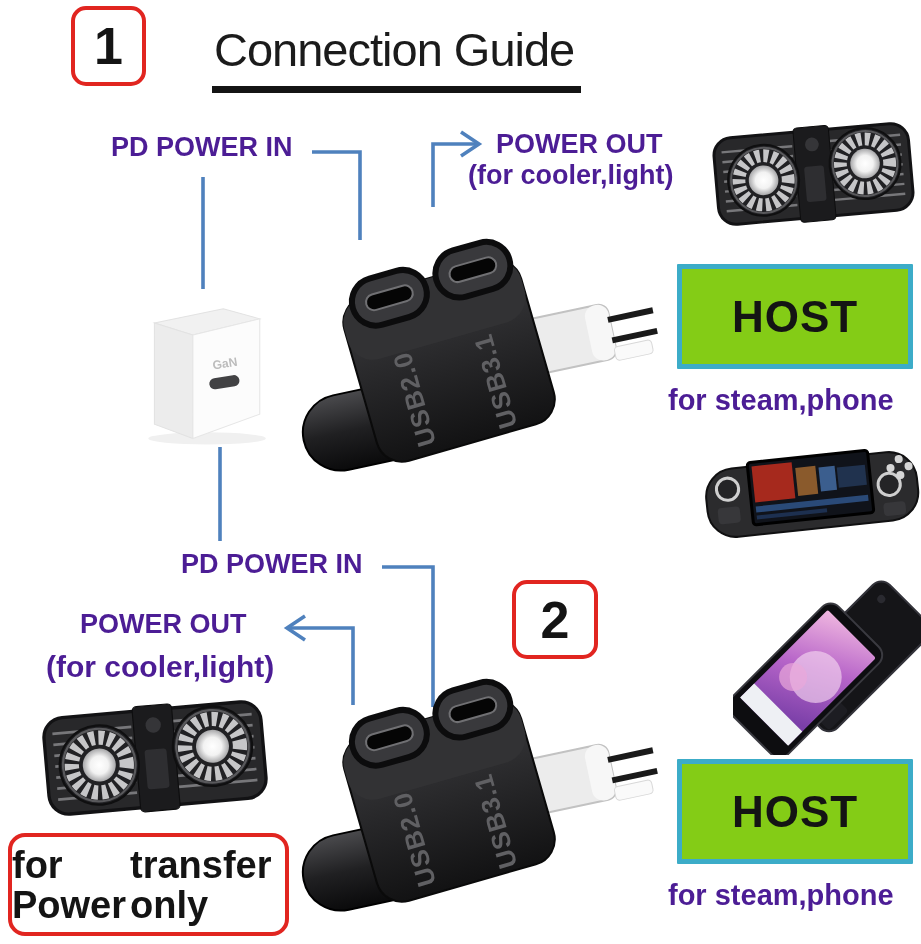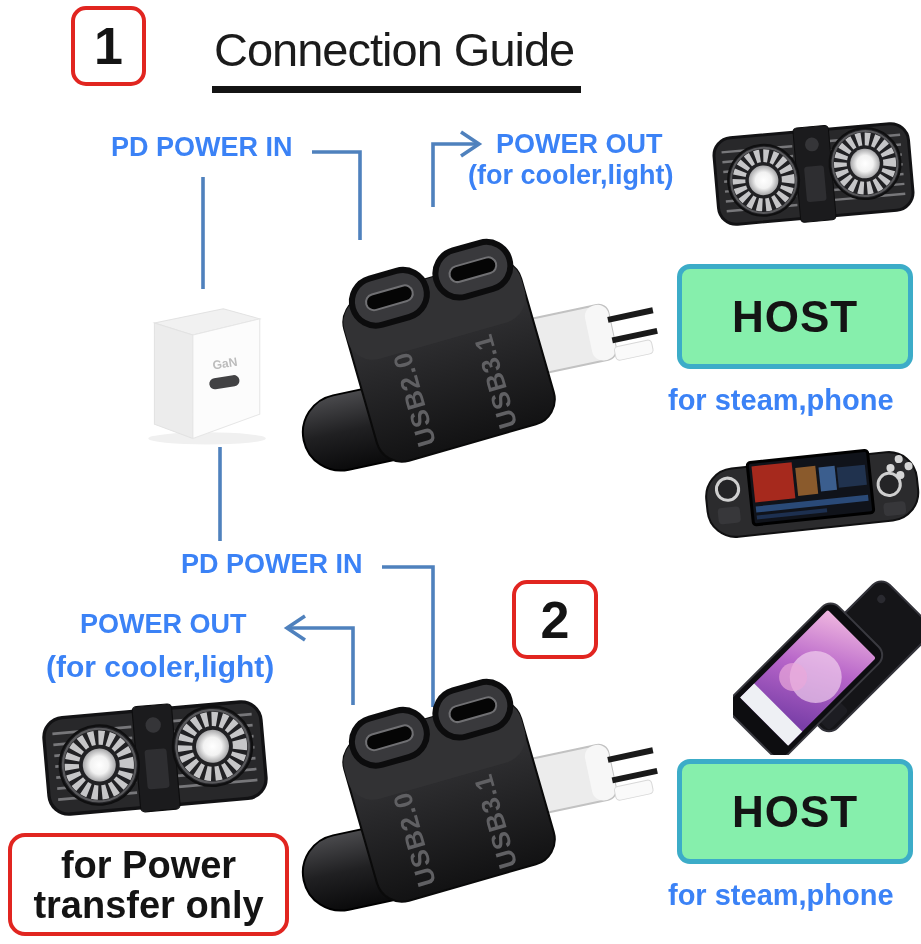--- a/index.html
+++ b/index.html
@@ -1,34 +1,34 @@
 <!DOCTYPE html>
 <html><head>
 <meta charset="utf-8">
 <style>
   html,body{margin:0;padding:0;background:#ffffff;}
   body{width:921px;height:944px;font-family:"Liberation Sans",sans-serif;}
   .stage{position:relative;width:921px;height:944px;background:#fff;overflow:hidden;}
   .abs{position:absolute;}
-  .lbl{position:absolute;font-weight:700;color:#3b82f6;white-space:nowrap;}
+  .lbl{position:absolute;font-weight:700;color:#4c1d95;white-space:nowrap;}
   .f27{font-size:27px;}
   .f29{font-size:29px;}
   .f30{font-size:30px;}
   .red-box{position:absolute;box-sizing:border-box;border:4px solid #e12520;border-radius:15px;
            background:#fff;display:flex;align-items:center;justify-content:center;
            font-weight:700;color:#141414;}
   .step-num{font-size:52px;}
-  .host-box{position:absolute;box-sizing:border-box;border:5px solid #3cacc8;border-radius:13px;
-            background:#86efac;display:flex;align-items:center;justify-content:center;
+  .host-box{position:absolute;box-sizing:border-box;border:5px solid #3cacc8;border-radius:1px;
+            background:#84cc16;display:flex;align-items:center;justify-content:center;
             font-weight:700;font-size:44px;letter-spacing:1px;color:#141414;}
   .title{position:absolute;font-weight:400;font-size:47px;color:#1b1b1b;letter-spacing:-1px;white-space:nowrap;}
   .title-underline{position:absolute;background:#141414;}
   .center-lbl{}
   svg text{font-family:"Liberation Sans",sans-serif;font-weight:700;}
-  .note-box{flex-direction:column;font-size:38px;line-height:40px;text-align:right;}
+  .note-box{font-size:38px;line-height:40px;}
 </style>
 </head>
 <body>
 
 <div class="stage">
 
   <svg class="abs" style="left:0;top:0;" width="921" height="944" viewBox="0 0 921 944">
     <g stroke="#4f81bd" stroke-width="3.6" fill="none">
       <polyline points="312,152 360,152 360,240"></polyline>
       <line x1="203" y1="177" x2="203" y2="289"></line>

